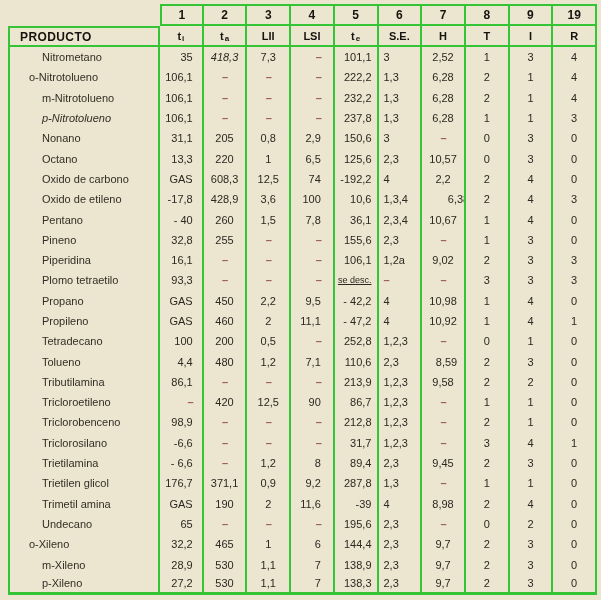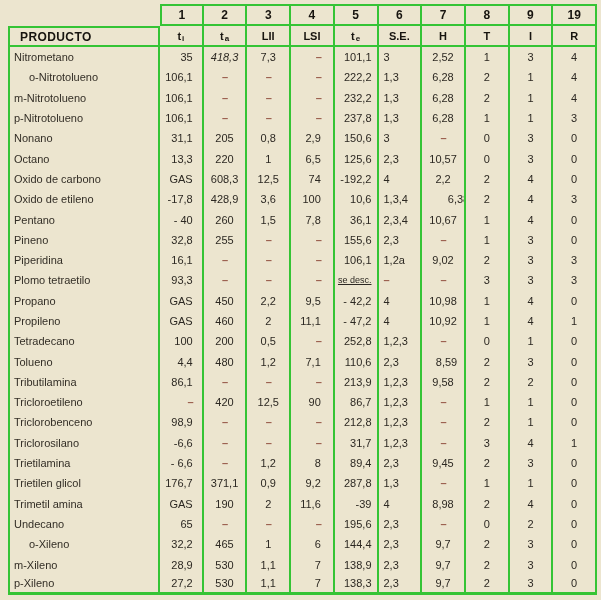--- a/index.html
+++ b/index.html
@@ -38,21 +38,21 @@
   }
   .num-cell.bl{border-left:2px solid #35c435;}
   .lbl-cell{
     font-weight:bold;font-size:11px;color:#17140f;
     border-right:2px solid #35c435;border-bottom:2px solid #35c435;
   }
   .lbl-cell .sub{
     font-size:8px;font-weight:bold;position:relative;top:3px;margin-left:1px;
   }
   .product-cell{
-    justify-content:flex-start;padding-left:4px;
+    justify-content:flex-start;padding-left:32px;
     color:#332e26;
     border-left:2px solid #35c435;border-right:2px solid #35c435;
   }
   .product-cell.indent{padding-left:19px;}
   .val{border-right:2px solid #35c435;}
   .bb{border-bottom:3px solid #35c435;}
   .dash{color:#9a5d4d;font-weight:bold;letter-spacing:-1px;}
   .small{font-size:9px;}
   
   .al-0{justify-content:flex-end;padding-right:9px;}
@@ -142,21 +142,21 @@
     <div class="cell val al-0" style="grid-row-start: 5; grid-column-start: 2;">106,1</div>
     <div class="cell val al-1 dash" style="grid-row-start: 5; grid-column-start: 3;">–</div>
     <div class="cell val al-2 dash" style="grid-row-start: 5; grid-column-start: 4;">–</div>
     <div class="cell val al-3 dash" style="grid-row-start: 5; grid-column-start: 5;">–</div>
     <div class="cell val al-4" style="grid-row-start: 5; grid-column-start: 6;">232,2</div>
     <div class="cell val al-5" style="grid-row-start: 5; grid-column-start: 7;">1,3</div>
     <div class="cell val al-6" style="grid-row-start: 5; grid-column-start: 8;">6,28</div>
     <div class="cell val al-7" style="grid-row-start: 5; grid-column-start: 9;">2</div>
     <div class="cell val al-8" style="grid-row-start: 5; grid-column-start: 10;">1</div>
     <div class="cell val al-9" style="grid-row-start: 5; grid-column-start: 11;">4</div>
-    <div class="cell product-cell" style="grid-row-start: 6; grid-column-start: 1;">p-Nitrotolueno</div>
+    <div class="cell product-cell" style="grid-row-start: 6; grid-column-start: 1; font-style: italic;">p-Nitrotolueno</div>
     <div class="cell val al-0" style="grid-row-start: 6; grid-column-start: 2;">106,1</div>
     <div class="cell val al-1 dash" style="grid-row-start: 6; grid-column-start: 3;">–</div>
     <div class="cell val al-2 dash" style="grid-row-start: 6; grid-column-start: 4;">–</div>
     <div class="cell val al-3 dash" style="grid-row-start: 6; grid-column-start: 5;">–</div>
     <div class="cell val al-4" style="grid-row-start: 6; grid-column-start: 6;">237,8</div>
     <div class="cell val al-5" style="grid-row-start: 6; grid-column-start: 7;">1,3</div>
     <div class="cell val al-6" style="grid-row-start: 6; grid-column-start: 8;">6,28</div>
     <div class="cell val al-7" style="grid-row-start: 6; grid-column-start: 9;">1</div>
     <div class="cell val al-8" style="grid-row-start: 6; grid-column-start: 10;">1</div>
     <div class="cell val al-9" style="grid-row-start: 6; grid-column-start: 11;">3</div>

